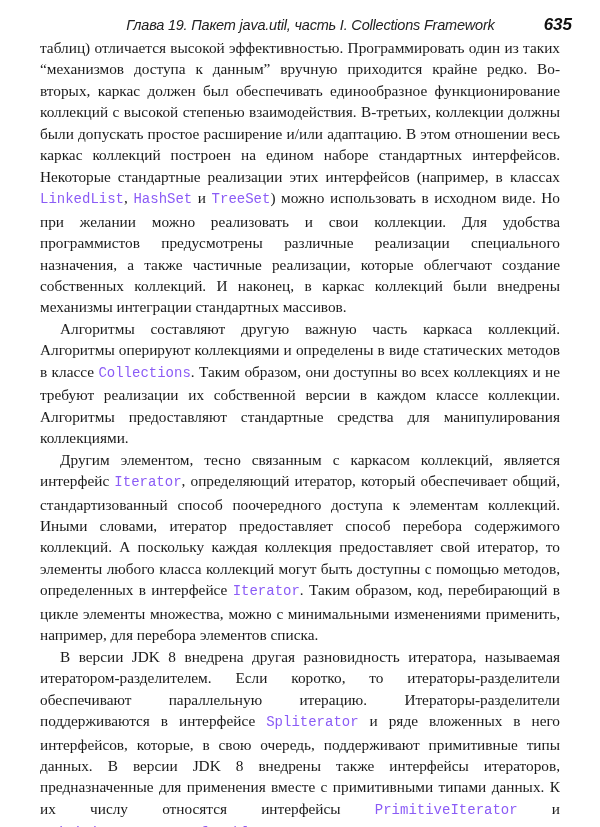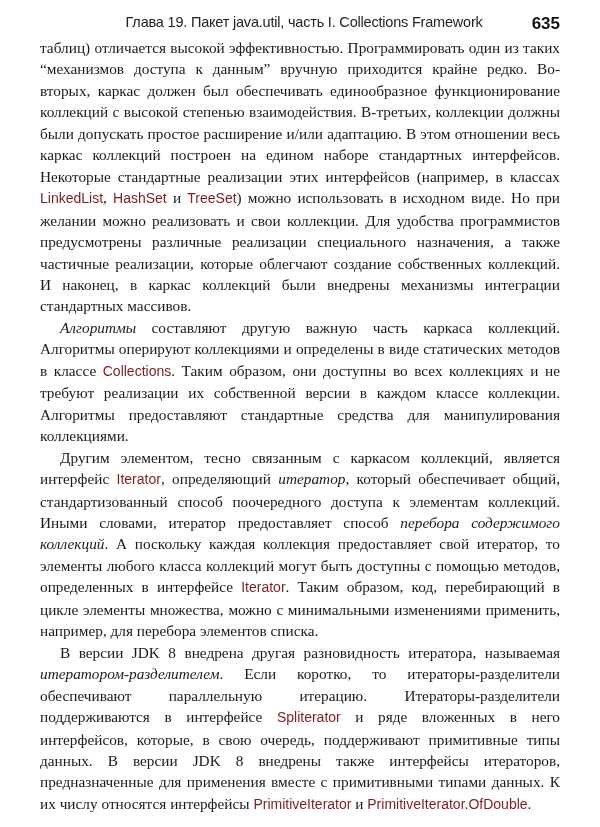--- a/index.html
+++ b/index.html
@@ -1,33 +1,34 @@
 <!DOCTYPE html>
 <html><head>
 <meta charset="utf-8">
 <style>
   html, body { margin: 0; padding: 0; background: #ffffff; }
   body { width: 600px; height: 827px; position: relative; overflow: hidden; color: #1a1a1a; }
   .header {
-    position: absolute; top: 14px; left: 40px; width: 520px; height: 22px;
-    display: flex; justify-content: flex-end; align-items: flex-start;
+    position: absolute; top: 14px; left: 52px; width: 520px; height: 22px;
+    display: flex; justify-content: flex-end; align-items: center;
     font-family: "Liberation Sans", "DejaVu Sans", sans-serif;
+    font-style: italic;
   }
   .header .title { font-size: 14.5px; color: #222; letter-spacing: -0.2px; }
   .header .pagenum { font-size: 17px; font-weight: bold; margin-left: 49px; color: #111; }
   .body {
     position: absolute; top: 37px; left: 40px; width: 520px;
     font-family: "Liberation Serif", "DejaVu Serif", serif;
     font-size: 15.3px; line-height: 21.45px; text-align: justify;
     hyphens: manual;
   }
   .body p { margin: 0; text-indent: 0; }
   .body p.indent { text-indent: 20px; }
-  .code { font-family: Liberation Sans, sans-serif; font-size: 14px; color: #7f1d1d; }
-  .em { font-style: italic; }
+  .code { font-family: Liberation Mono, monospace; font-size: 14px; color: #8b5cf6; }
+  .em { }
 </style>
 </head>
 <body>
 
 <div class="header">
   <span class="title">Глава 19. Пакет java.util, часть I. Collections Framework</span>
   <span class="pagenum">635</span>
 </div>
 
 <div class="body">

